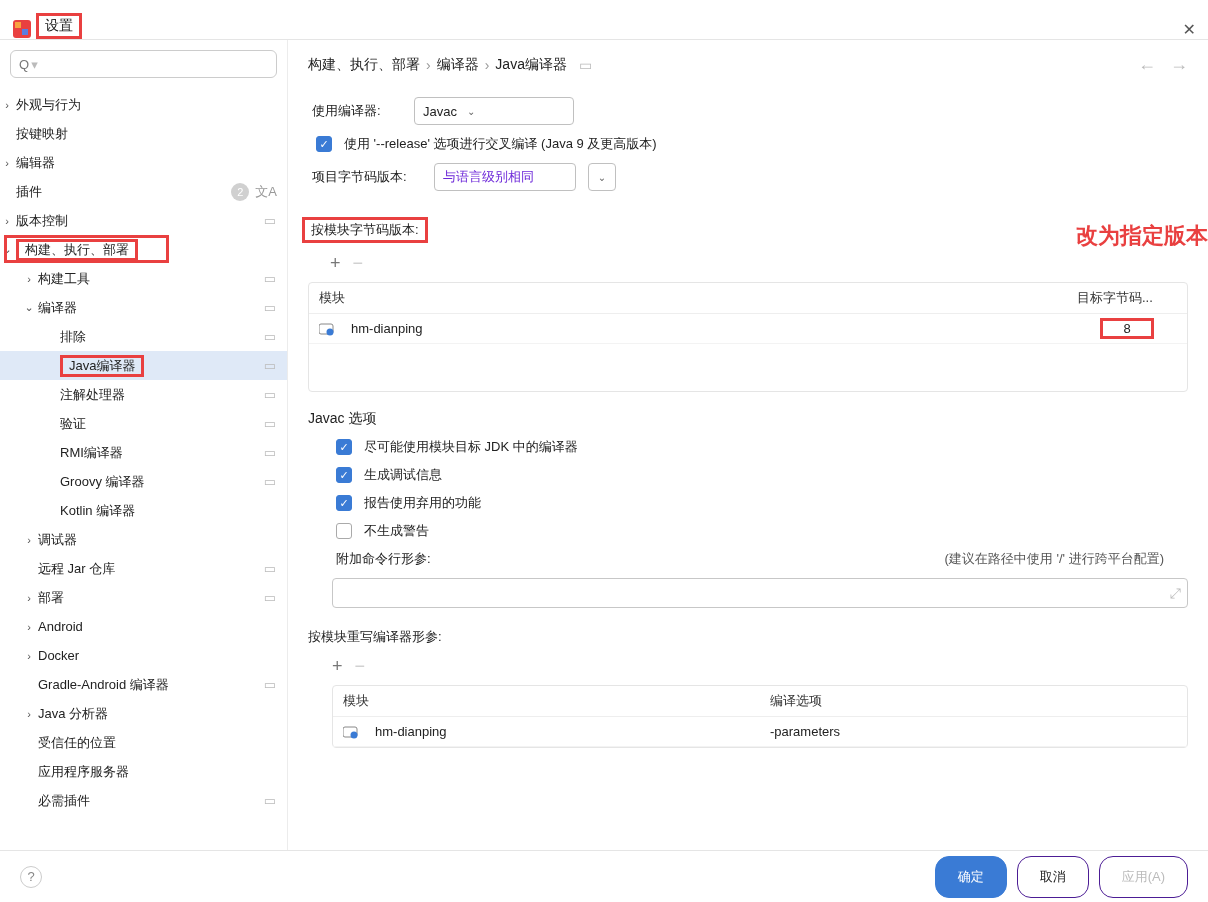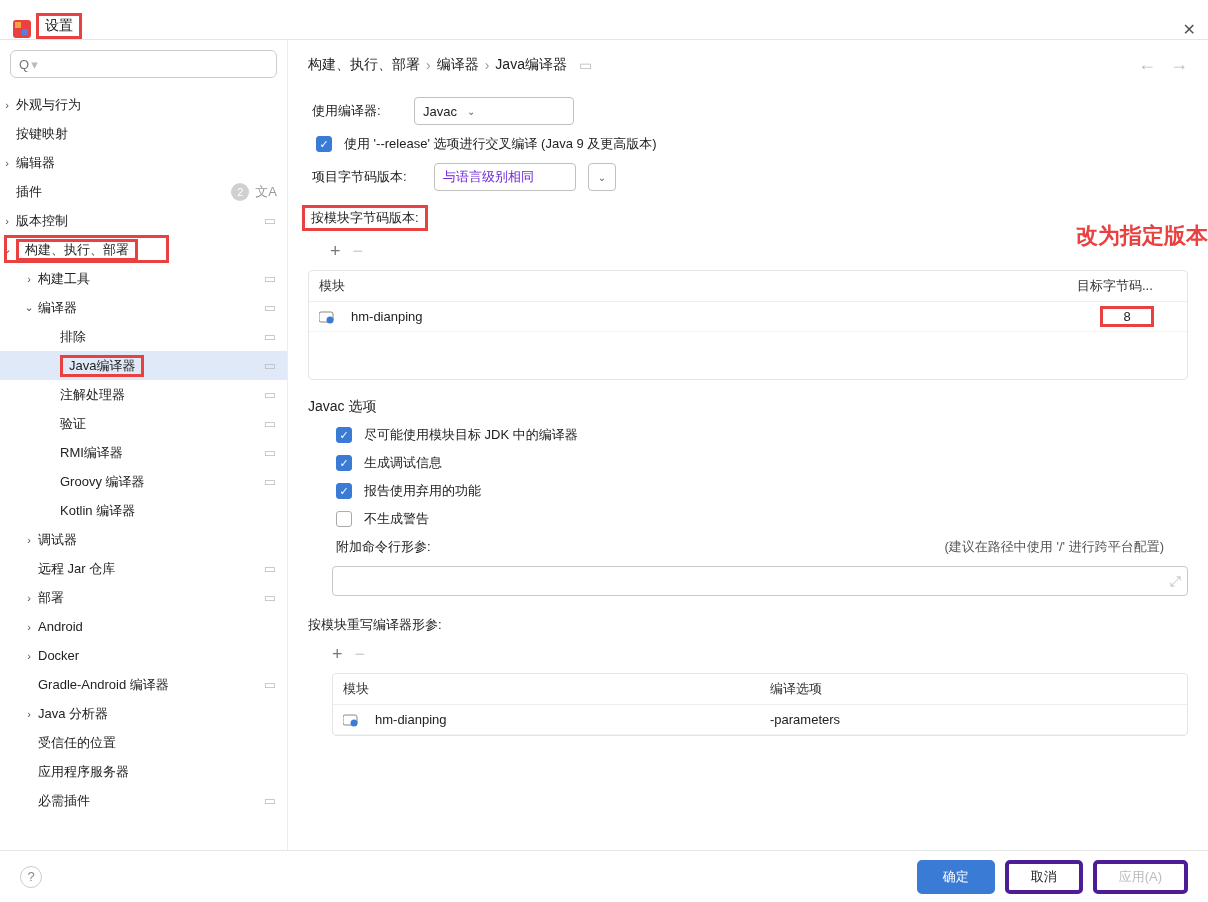--- a/index.html
+++ b/index.html
@@ -36,21 +36,21 @@
 
 .content { padding: 6px 20px 0; flex: 1; overflow-y: auto; }
 .frow { display: flex; align-items: center; margin: 10px 4px; gap: 12px; }
 .lbl { min-width: 90px; }
 .sel-box { height: 28px; border: 1px solid #c0c0c0; border-radius: 4px; display: flex; align-items: center; padding: 0 8px; background: #fff; }
 .sel-box .caret { margin-left: 10px; color: #666; font-size: 10px; }
 .cb { width: 16px; height: 16px; border: 1px solid #3a7bd5; border-radius: 3px; display: inline-flex; align-items: center; justify-content: center; }
 .cb.on { background: #3a7bd5; color: #fff; font-size: 11px; }
 .cb.off { border-color: #aaa; }
 
-.section-red { border: 3px solid #e94040; padding: 1px 6px; display: inline-block; margin-top: 4px; margin-left: -6px;}
+.section-red { border: 3px solid #e94040; padding: 1px 6px; display: inline-block; margin-top: 16px; margin-left: -6px;}
 .tb-wrap { margin-top: 6px; }
 .tb-btns { display: flex; gap: 12px; padding: 4px 22px; color: #777; font-size: 18px; }
 .tbl { border: 1px solid #e5e5e5; border-radius: 4px; margin-top: 4px; }
 .thdr { display: flex; border-bottom: 1px solid #eee; }
 .thdr > div { padding: 6px 10px; color: #333; font-size: 13px; }
 .thdr .c1 { flex: 1; }
 .thdr .c2 { width: 120px; text-align: left; }
 .trow { display: flex; border-bottom: 1px solid #f3f3f3; min-height: 30px; align-items:center;}
 .trow .c1 { flex: 1; padding: 6px 10px; display: flex; align-items: center; gap: 16px; }
 .trow .c2 { width: 120px; padding: 4px 6px; text-align: center; }
@@ -60,21 +60,21 @@
 
 .anno { position: absolute; color: #e94040; font-weight: 700; font-size: 22px; }
 
 .sec-title { margin: 18px 0 6px; color: #222; font-size: 14px; }
 .indent { padding-left: 24px; }
 .txtfield { width: 100%; height: 30px; border: 1px solid #c7c7c7; border-radius: 4px; position: relative; }
 .expand-ico { position: absolute; right: 6px; top: 6px; color: #bbb; font-size: 14px; }
 
 .footer { height: 52px; border-top: 1px solid #e5e5e5; display: flex; align-items: center; padding: 0 20px; gap: 10px; }
 .help { width: 22px; height: 22px; border: 1px solid #ccc; border-radius: 11px; display: flex; align-items: center; justify-content: center; color: #888; }
-.btn { height: 34px; padding: 0 22px; border-radius: 5px; border: 4px solid #4c1d95; background: #fff; display: flex; align-items: center; cursor: pointer; }
+.btn { height: 42px; padding: 0 22px; border-radius: 14px; border: 1px solid #4c1d95; background: #fff; display: flex; align-items: center; cursor: pointer; }
 .btn.primary { background: #3a7bd5; border-color: #3a7bd5; color: #fff; }
 .btn.disabled { color: #bbb; }
 .spacer { flex: 1; }
 .hint { color: #555; font-size: 13px; margin-left: auto; padding-right: 20px; }
 </style>
 </head>
 <body>
 
 <div class="titlebar">
   <span class="app-icon">

